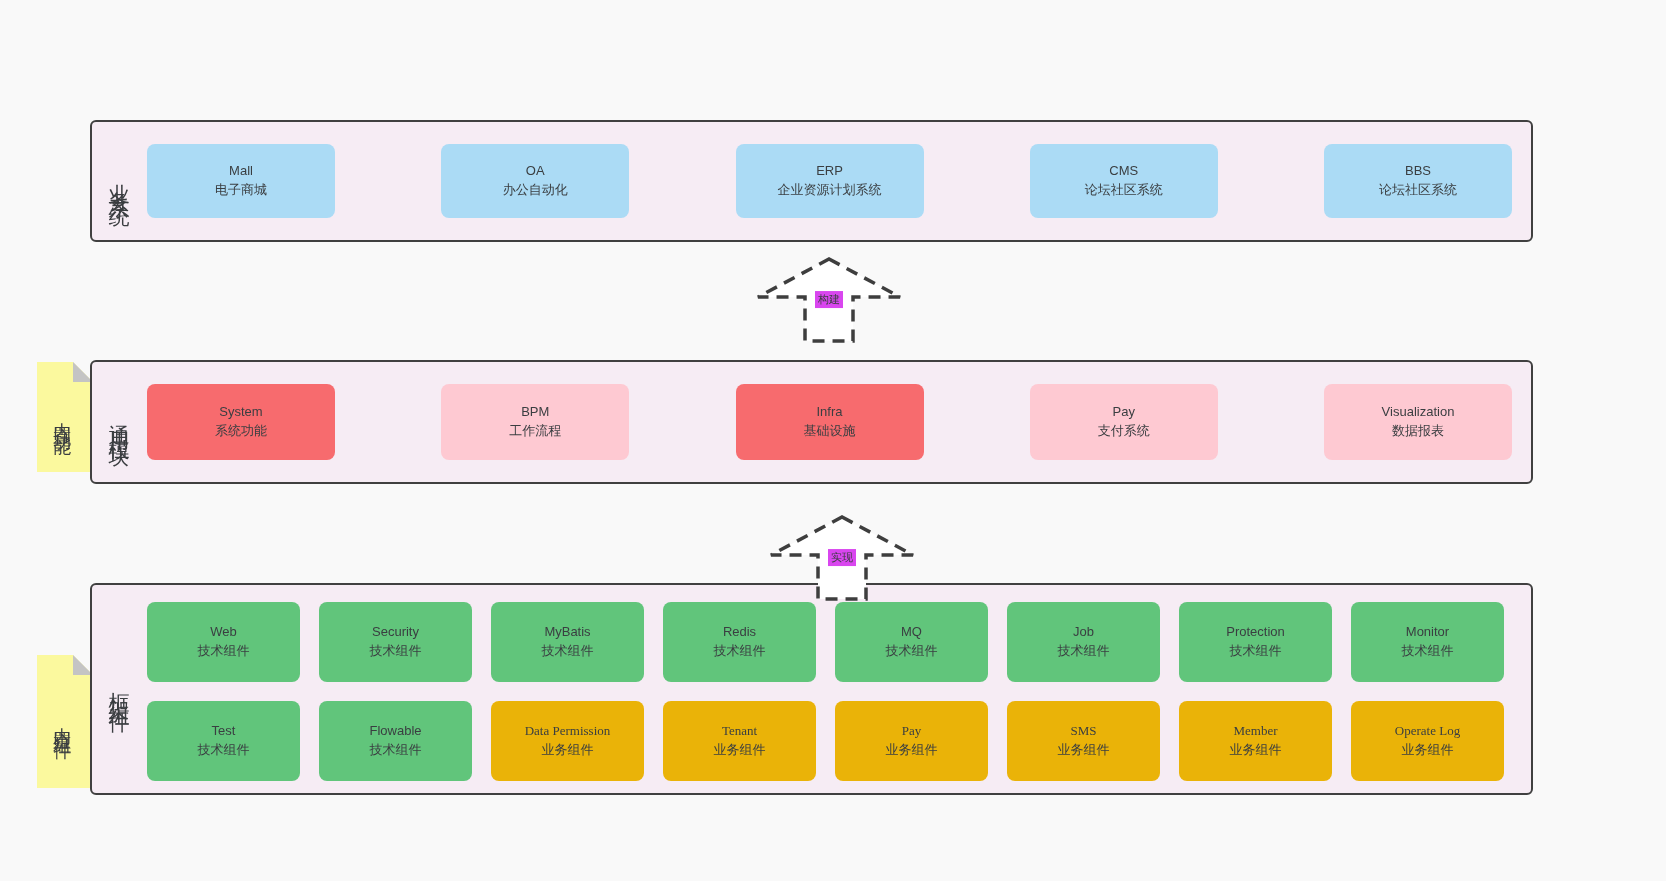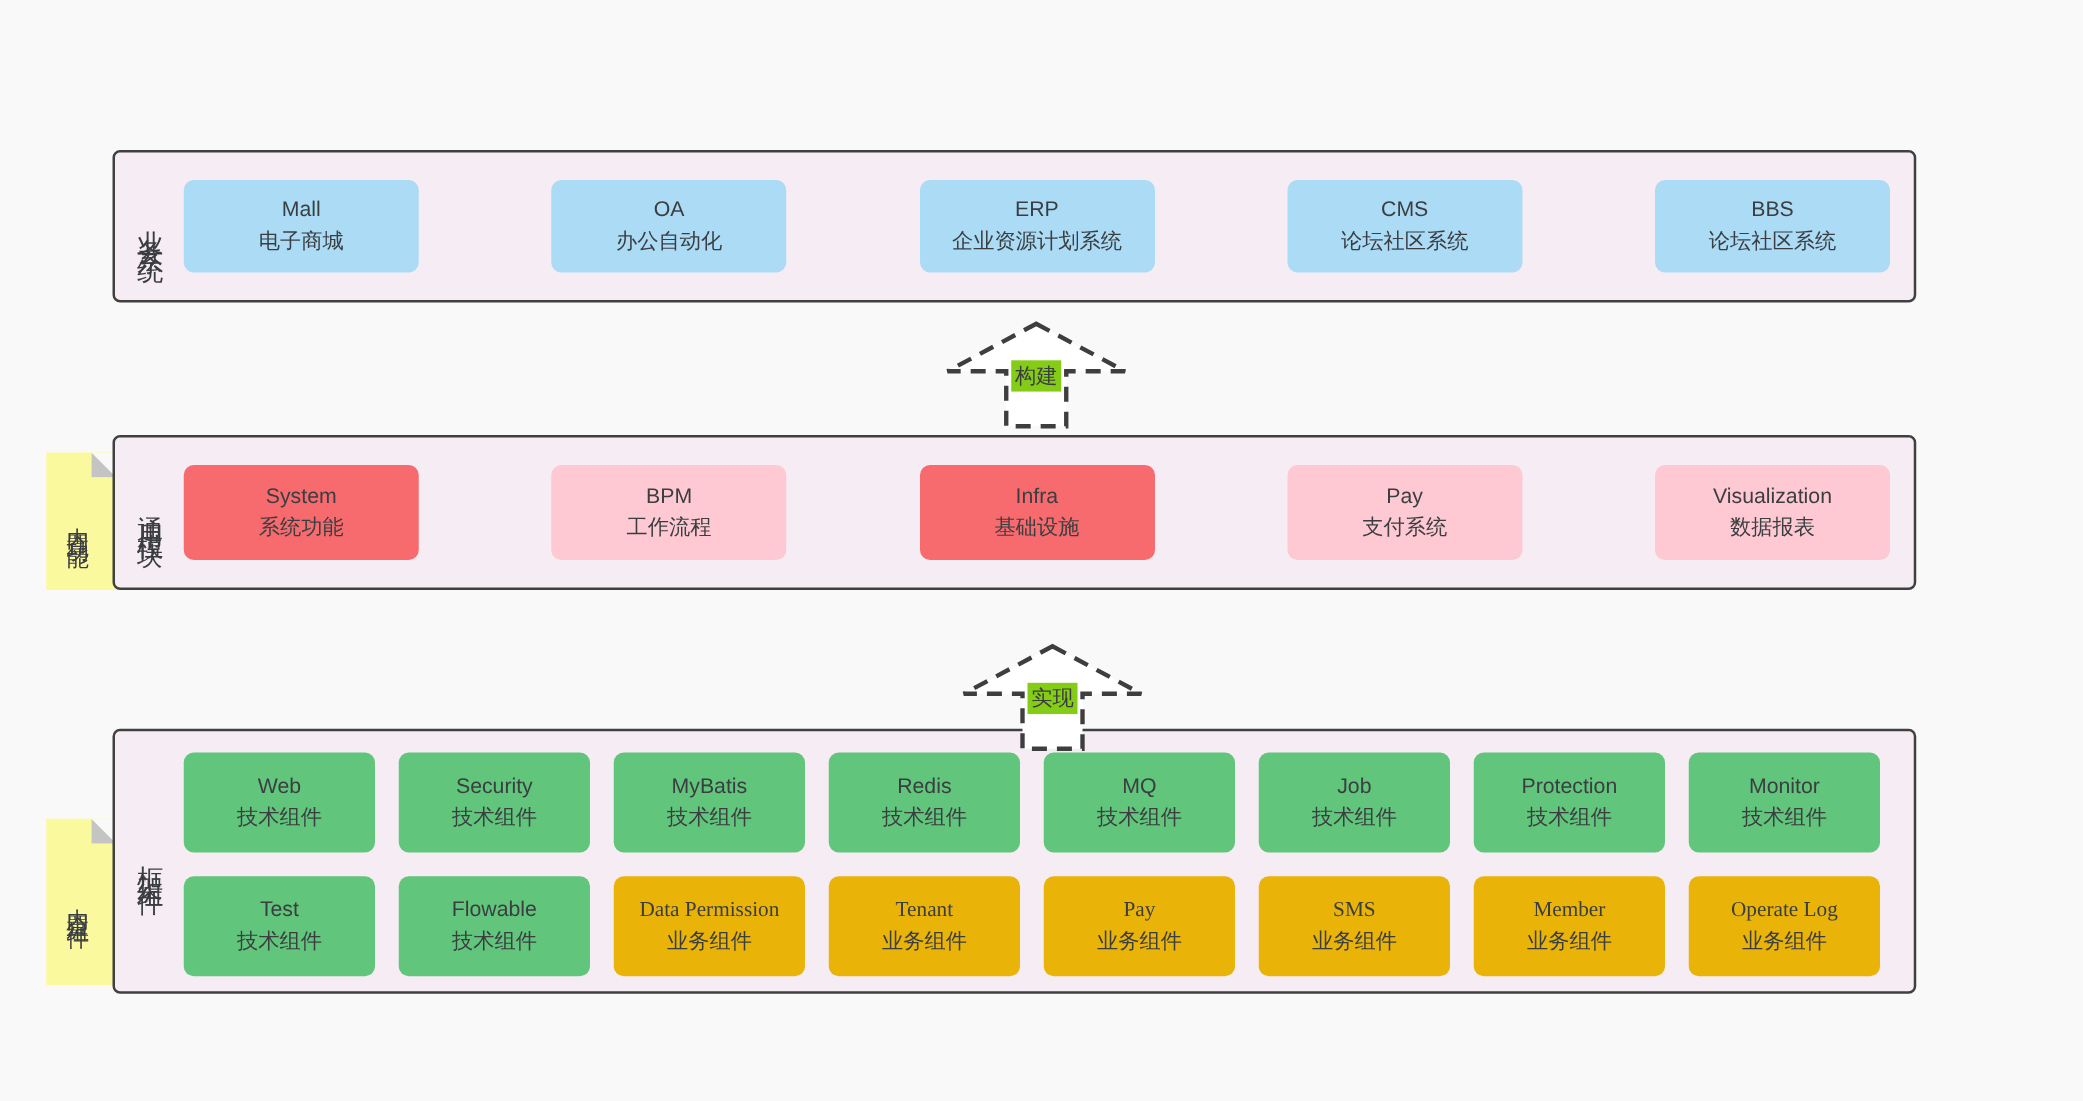--- a/index.html
+++ b/index.html
@@ -21,21 +21,21 @@
     position: absolute;
     left: 90px;
     width: 1443px;
     background: #f6ecf4;
     border: 2px solid #404040;
     border-radius: 6px;
     box-sizing: border-box;
     z-index: 2;
   }
   .layer-1 { top: 120px; height: 122px; }
-  .layer-2 { top: 348px; height: 124px; }
+  .layer-2 { top: 360px; height: 124px; }
   .layer-3 { top: 583px; height: 212px; }
 
   .vtitle {
     position: absolute;
     left: 13px;
     top: 50%;
     transform: translateY(-50%);
     writing-mode: vertical-rl;
     text-orientation: upright;
     font-size: 21px;
@@ -59,21 +59,21 @@
   .row-b { top: 116px; }
 
   
   .box {
     border-radius: 8px;
     display: flex;
     flex-direction: column;
     align-items: center;
     justify-content: center;
     text-align: center;
-    font-size: 17px;
+    font-size: 13px;
     line-height: 1.45;
     color: #3a3e41;
     box-sizing: border-box;
     padding: 4px 6px;
   }
   .box-wide  { width: 188px; height: 74px; }
   .layer-2 .box-wide { height: 76px; }
   .box-slim  { width: 153px; height: 80px; }
 
   .blue       { background: #abdbf5; }
@@ -128,23 +128,23 @@
     z-index: 3;
   }
   .arrow-1 { left: 754px; top: 256px; }
   .arrow-2 { left: 767px; top: 514px; }
   .arrow svg { position: absolute; inset: 0; }
   .arrow .alabel {
     position: absolute;
     left: 50%;
     top: 41px;
     transform: translate(-50%, -35%);
-    background: #84cc16;
+    background: #d946ef;
     padding: 1px 3px;
-    font-size: 17px;
+    font-size: 11px;
     color: #3a3d40;
     white-space: nowrap;
   }
 </style>
 </head>
 <body>
 
 <div class="canvas">
 
   <div class="layer layer-1">

